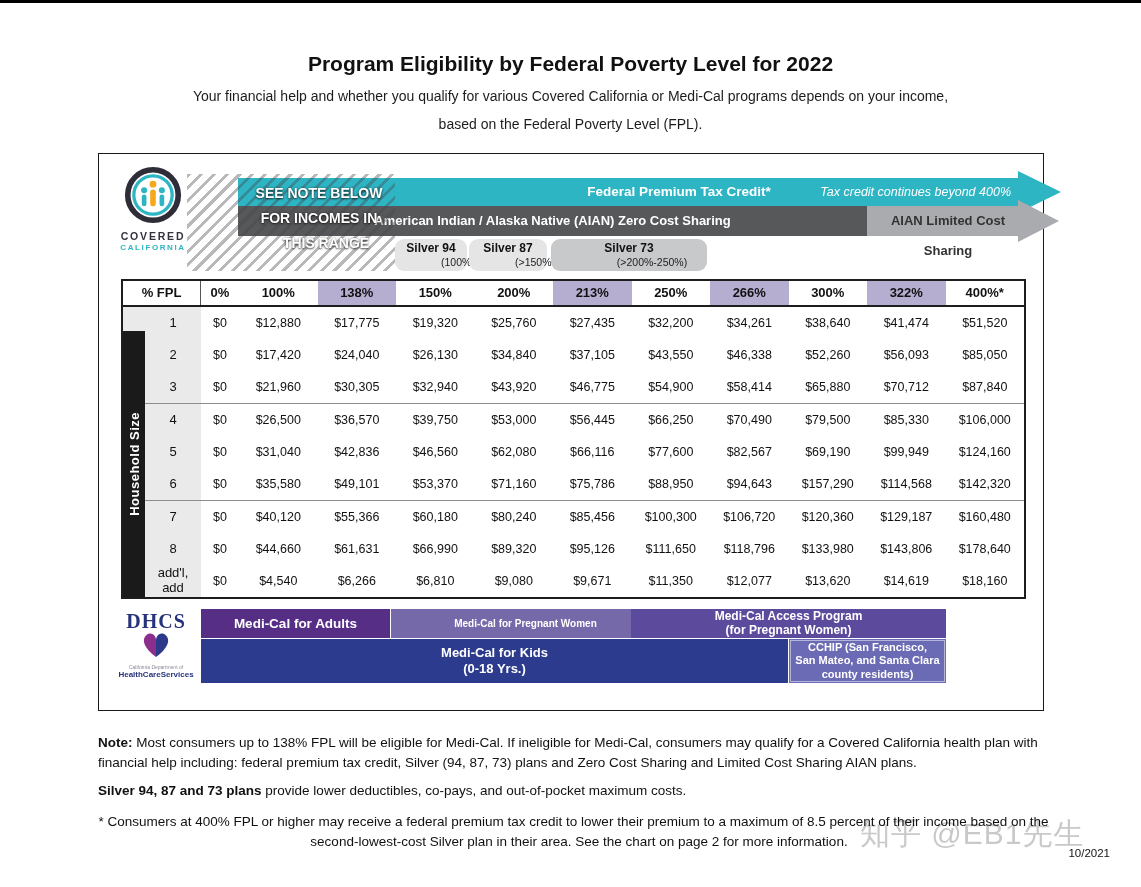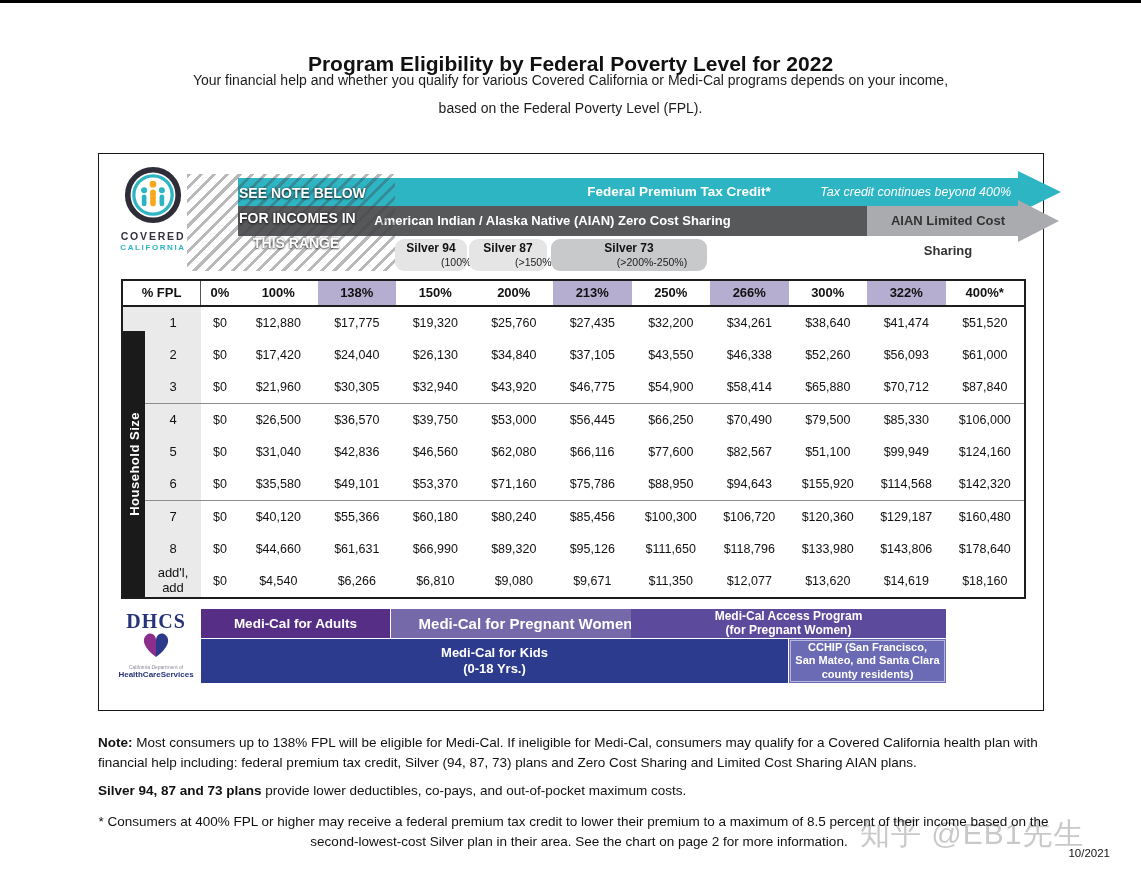--- a/index.html
+++ b/index.html
@@ -1,37 +1,37 @@
 <!DOCTYPE html>
 <html><head>
 <meta charset="utf-8">
 <style>
   html,body{margin:0;padding:0;background:#fff;}
   body{font-family:"Liberation Sans",sans-serif;color:#1a1a1a;}
   .canvas{position:relative;width:1141px;height:887px;background:#fff;overflow:hidden;}
   .topbar{position:absolute;left:0;top:0;width:1141px;height:3px;background:#000;}
   .title{position:absolute;left:0;top:52px;width:1141px;text-align:center;font-size:21px;font-weight:bold;color:#111;}
-  .subtitle{position:absolute;left:0;top:66px;width:1141px;text-align:center;font-size:14px;line-height:28px;color:#1c1c1c;}
+  .subtitle{position:absolute;left:0;top:82px;width:1141px;text-align:center;font-size:14px;line-height:28px;color:#1c1c1c;}
   .box{position:absolute;left:98px;top:153px;width:944px;height:556px;border:1.5px solid #1a1a1a;background:#fff;}
 
   
   .cc-logo{position:absolute;left:16px;top:12px;width:76px;text-align:center;z-index:5;}
   .cc-covered{font-size:10.5px;font-weight:bold;letter-spacing:1.8px;color:#33323d;margin-top:2px;}
   .cc-california{font-size:8px;font-weight:bold;letter-spacing:1.6px;color:#2eb5c4;margin-top:1px;}
 
   
   .arrow-svg{position:absolute;left:0;top:0;width:975px;height:125px;overflow:visible;z-index:1;}
   .band-text{position:absolute;z-index:2;color:#fff;font-weight:bold;}
   .ptc-label{left:320px;top:24px;width:520px;height:28px;line-height:28px;text-align:center;font-size:13.5px;}
   .ptc-note{left:700px;top:24px;width:212px;height:28px;line-height:28px;text-align:right;font-style:italic;font-weight:normal;font-size:12.5px;}
   .aian-zero{left:139px;top:52px;width:629px;height:30px;line-height:30px;text-align:center;font-size:13px;}
   .aian-ltd{left:768px;top:52px;width:162px;height:30px;line-height:30px;text-align:center;font-size:13px;color:#333;}
   .hatch{position:absolute;left:88px;top:20px;width:208px;height:97px;z-index:3;
     background:repeating-linear-gradient(135deg,rgba(70,70,75,.38) 0 3px,rgba(255,255,255,0) 3px 9px);}
-  .see-note{position:absolute;left:140px;top:27px;width:160px;z-index:4;color:#fff;font-weight:bold;font-size:14px;line-height:25px;text-shadow:0 1px 2px rgba(0,0,0,.65),0 0 3px rgba(0,0,0,.4);}
+  .see-note{position:absolute;left:140px;top:27px;width:160px;z-index:4;color:#fff;font-weight:bold;font-size:14px;line-height:25px;text-shadow:0 1px 2px rgba(0,0,0,.65),0 0 3px rgba(0,0,0,.4);text-align:center;}
   .see-note div:nth-child(3){padding-left:14px;}
 
   
   .silver-box{position:absolute;top:85px;height:32px;z-index:2;text-align:center;box-sizing:border-box;padding-top:2px;border-radius:9px;}
   .silver-name{font-size:12px;font-weight:bold;line-height:15px;color:#111;}
   .silver-range{font-size:10.5px;line-height:13px;color:#222;padding-left:46px;}
   .s94{left:296px;width:72px;background:#e5e5e6;}
   .s87{left:370px;width:78px;background:#e5e5e6;}
   .s73{left:452px;width:156px;background:#c8c9cb;}
 
@@ -45,21 +45,21 @@
   .tr{flex:1;display:grid;grid-template-columns:78px 38px repeat(10,1fr);align-items:center;}
   .tr.group-end{border-bottom:1.5px solid #8c8c8c;}
   .td{font-size:12.5px;text-align:center;color:#111;}
   .td.label{background:#eaeaea;height:100%;display:flex;align-items:center;justify-content:center;box-sizing:border-box;padding-left:22px;font-size:13px;white-space:pre-line;line-height:1.15;}
   .hh-bar{position:absolute;left:0;top:24px;bottom:0;width:22px;background:#1a1a1a;z-index:2;display:flex;align-items:center;justify-content:center;}
   .hh-label{writing-mode:vertical-rl;transform:rotate(180deg);color:#fff;font-weight:bold;font-size:13px;letter-spacing:.5px;white-space:nowrap;}
 
   
   .prog{position:absolute;color:#fff;font-weight:bold;display:flex;flex-direction:column;align-items:center;justify-content:center;text-align:center;box-sizing:border-box;}
   .prog-adults{left:102px;top:455px;width:189px;height:29px;background:#562e85;font-size:13.5px;justify-content:center;}
-  .prog-pregnant{left:292px;top:455px;width:269px;height:29px;background:#7669aa;font-size:15px;}
+  .prog-pregnant{left:292px;top:455px;width:269px;height:29px;background:#7669aa;font-size:10px;}
   .prog-access{left:532px;top:455px;width:315px;height:29px;background:#5c4a9d;font-size:12px;line-height:13.5px;}
   .prog-kids{left:102px;top:485px;width:587px;height:44px;background:#2c3b8e;font-size:13px;line-height:16px;}
   .prog-cchip{left:690px;top:485px;width:157px;height:44px;background:#6b6ab4;font-size:11px;line-height:13.5px;outline:1px solid rgba(255,255,255,.5);outline-offset:-2px;}
 
   
   .dhcs-logo{position:absolute;left:14px;top:457px;width:86px;text-align:center;}
   .dhcs-acronym{font-family:"Liberation Serif",serif;font-size:20px;font-weight:bold;color:#26337b;letter-spacing:1px;line-height:20px;}
   .dhcs-dept{font-size:5px;color:#8a8a9a;margin-top:1px;}
   .dhcs-name{font-size:8px;font-weight:bold;color:#26337b;}
 
@@ -168,21 +168,21 @@
             <div class="td">$0</div>
             <div class="td">$17,420</div>
             <div class="td">$24,040</div>
             <div class="td">$26,130</div>
             <div class="td">$34,840</div>
             <div class="td">$37,105</div>
             <div class="td">$43,550</div>
             <div class="td">$46,338</div>
             <div class="td">$52,260</div>
             <div class="td">$56,093</div>
-            <div class="td">$61,000</div>
+            <div class="td">$85,050</div>
           </div>
           <div class="tr group-end">
             <div class="td label">3</div>
             <div class="td">$0</div>
             <div class="td">$21,960</div>
             <div class="td">$30,305</div>
             <div class="td">$32,940</div>
             <div class="td">$43,920</div>
             <div class="td">$46,775</div>
             <div class="td">$54,900</div>
@@ -208,35 +208,35 @@
           <div class="tr">
             <div class="td label">5</div>
             <div class="td">$0</div>
             <div class="td">$31,040</div>
             <div class="td">$42,836</div>
             <div class="td">$46,560</div>
             <div class="td">$62,080</div>
             <div class="td">$66,116</div>
             <div class="td">$77,600</div>
             <div class="td">$82,567</div>
-            <div class="td">$51,100</div>
+            <div class="td">$69,190</div>
             <div class="td">$99,949</div>
             <div class="td">$124,160</div>
           </div>
           <div class="tr group-end">
             <div class="td label">6</div>
             <div class="td">$0</div>
             <div class="td">$35,580</div>
             <div class="td">$49,101</div>
             <div class="td">$53,370</div>
             <div class="td">$71,160</div>
             <div class="td">$75,786</div>
             <div class="td">$88,950</div>
             <div class="td">$94,643</div>
-            <div class="td">$155,920</div>
+            <div class="td">$157,290</div>
             <div class="td">$114,568</div>
             <div class="td">$142,320</div>
           </div>
           <div class="tr">
             <div class="td label">7</div>
             <div class="td">$0</div>
             <div class="td">$40,120</div>
             <div class="td">$55,366</div>
             <div class="td">$60,180</div>
             <div class="td">$80,240</div>

